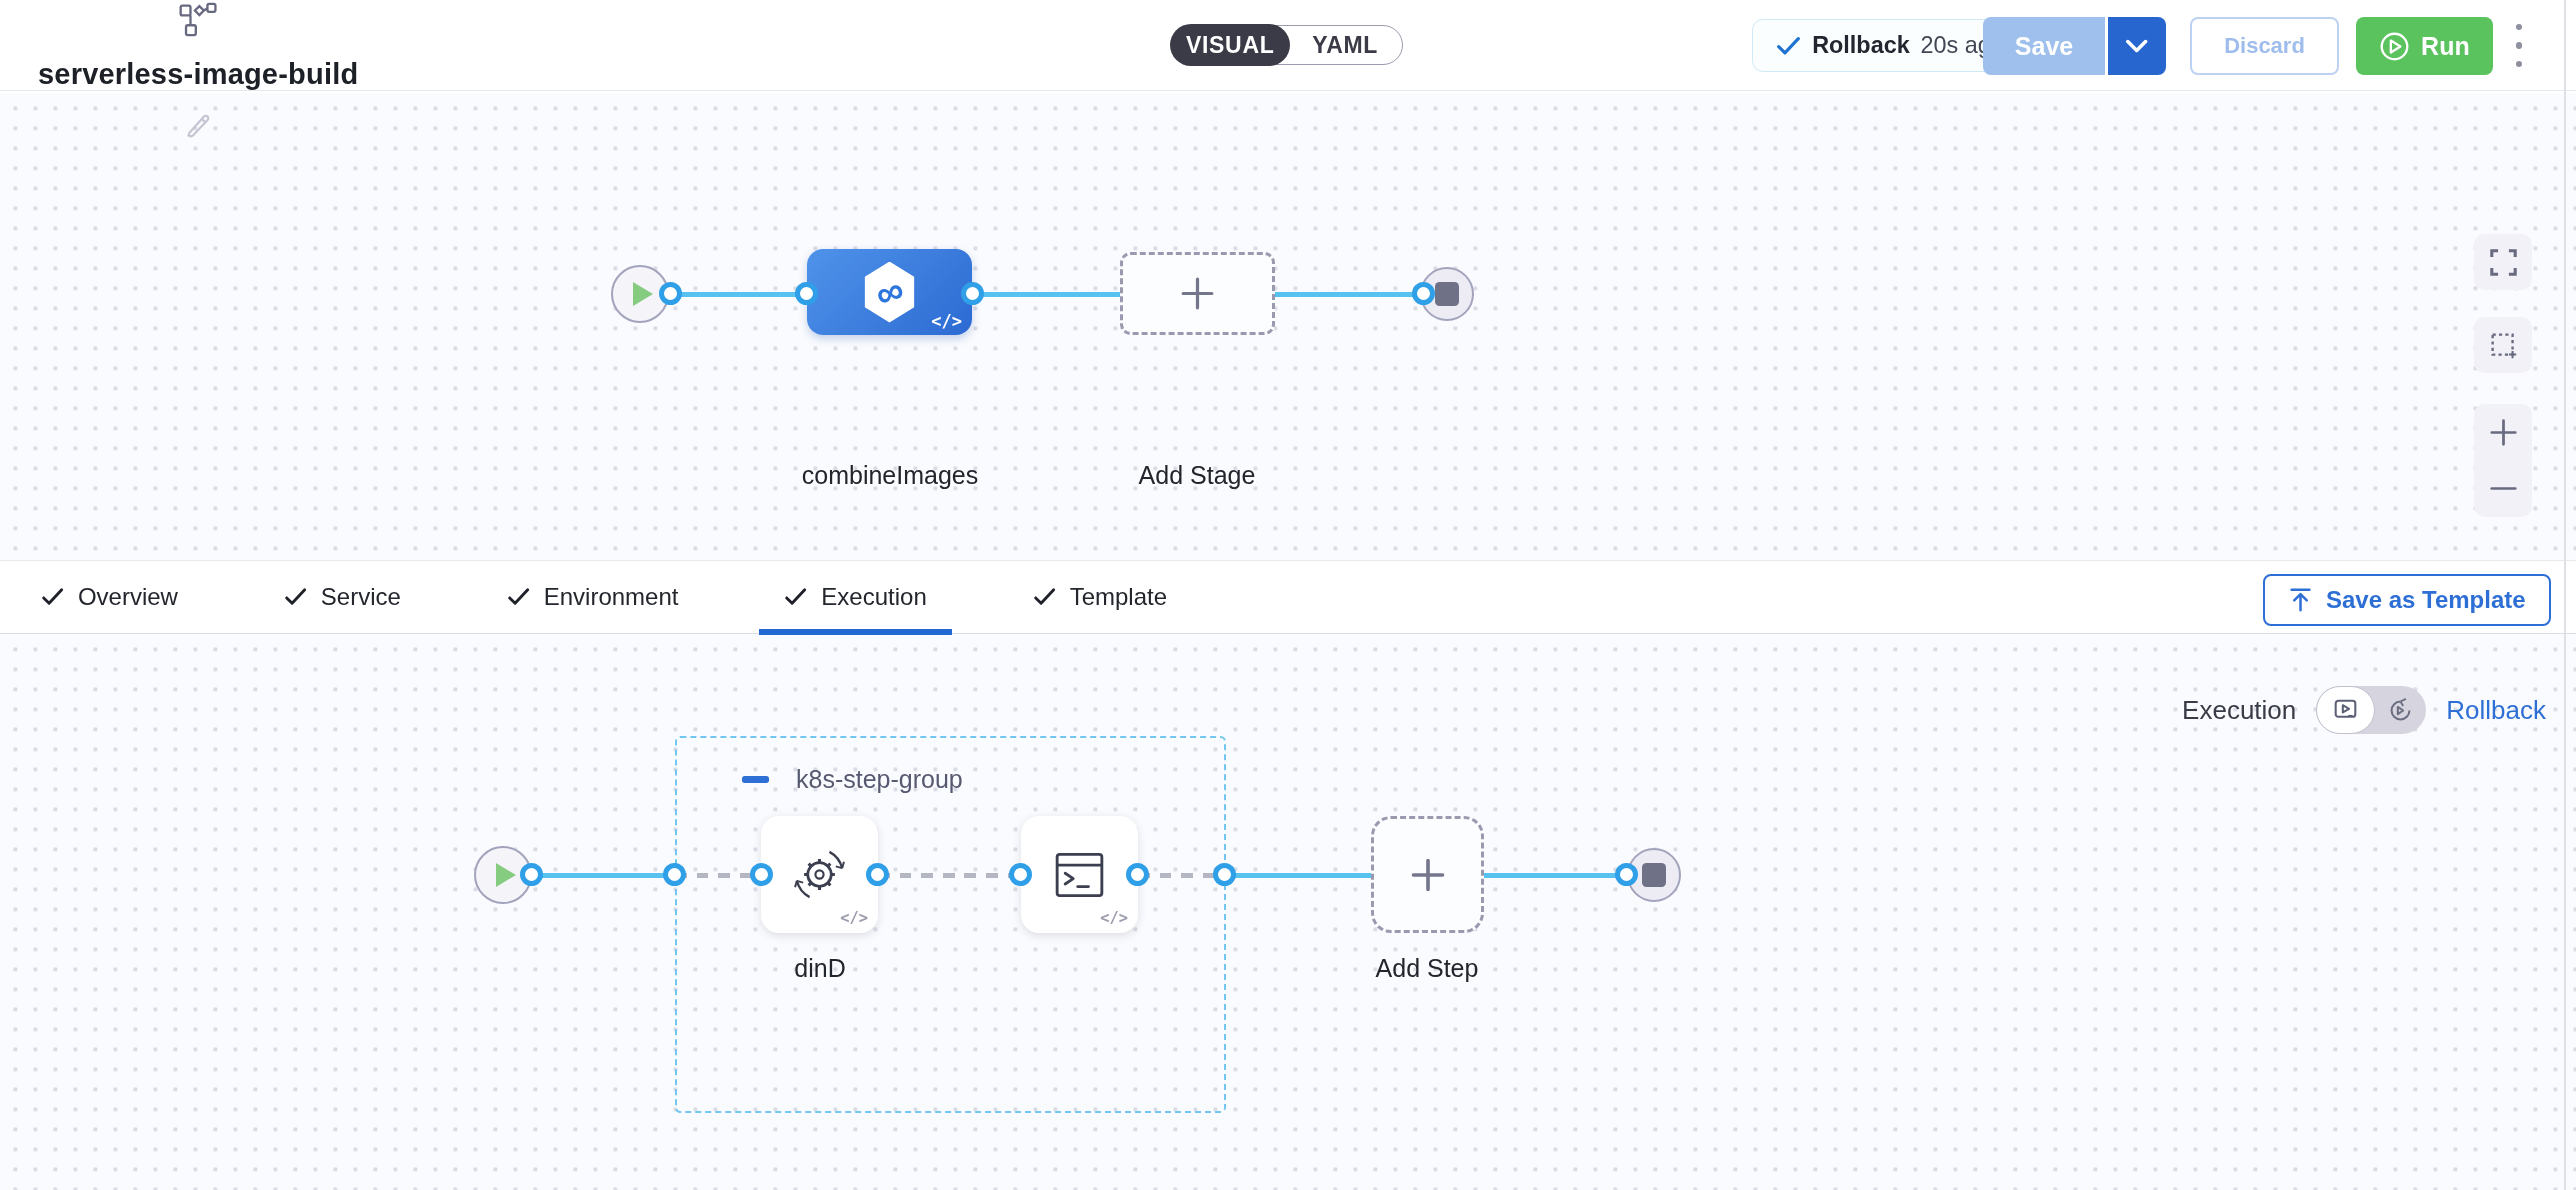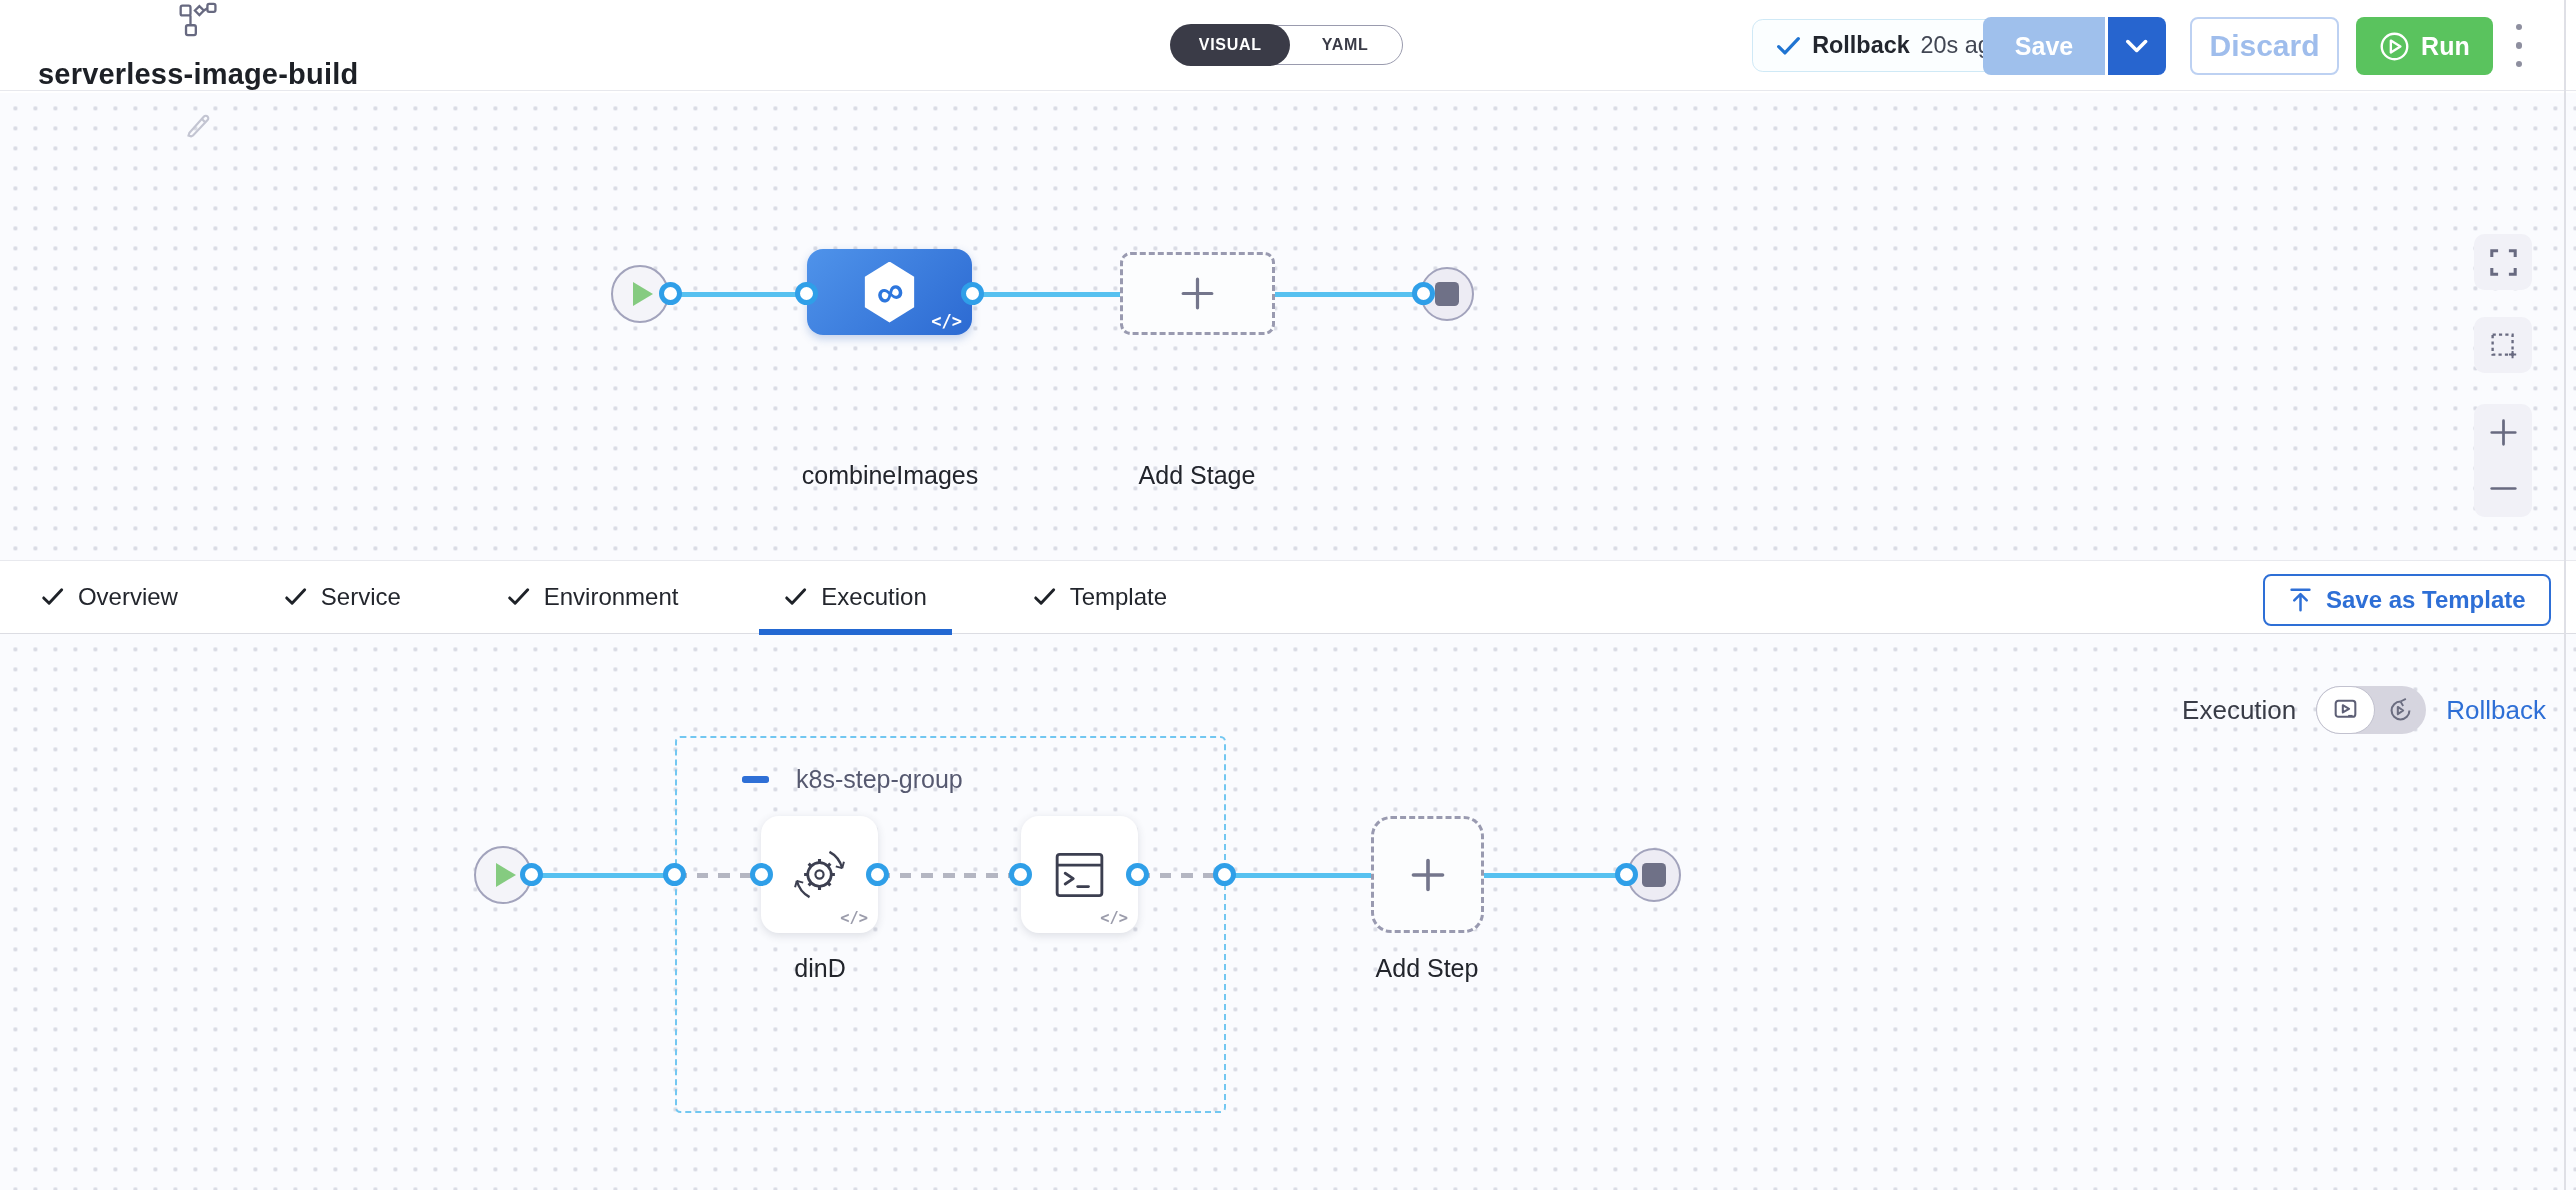--- a/index.html
+++ b/index.html
@@ -11,40 +11,40 @@
   .header { position:relative; width:100%; height:91px; background:#fff;
     border-bottom:1.8px solid #e7e8ed; z-index:20; }
   .header-left { position:absolute; left:38px; top:0; height:100%; display:flex;
     align-items:center; gap:20px;flex-direction:column; }
   .pipeline-title { font-size:29px; font-weight:bold; color:#1d2026; letter-spacing:0.2px; }
   .icon-btn { display:flex; align-items:center; justify-content:center; cursor:pointer; }
 
   .mode-toggle { position:absolute; left:1171px; top:25px; width:232px; height:40px;
     border:1.8px solid #9a9bae; border-radius:21.6px; background:#fff; display:flex; }
   .mode-seg { flex:1; display:flex; align-items:center; justify-content:center;
-    font-size:16px; font-weight:bold; letter-spacing:0.7px; color:#3a3b47; }
+    font-size:23px; font-weight:bold; letter-spacing:0.7px; color:#3a3b47; }
   .mode-seg.active { background:#3a3b47; color:#fff; border-radius:21.6px; margin:-1.8px;
     flex:0 0 120px; }
 
   .validated-badge { position:absolute; left:1752px; top:19px; height:53px;
     display:flex; align-items:center; gap:10.8px; padding:0 23.4px; background:#fbfeff;
     border:1.8px solid #cfe9f6; border-radius:10.8px; }
   .validated-label { font-size:23.4px; font-weight:bold; color:#22262e; }
   .validated-time { font-size:23.4px; color:#424754; }
 
   .save-split { position:absolute; left:1983px; top:17px; height:58px; display:flex; }
   .save-main { width:122px; background:#9fc0ec; color:#fff; font-size:25px; font-weight:bold;
     display:flex; align-items:center; justify-content:center; border-radius:8px 0 0 8px; }
   .save-divider { width:2.7px; background:#fff; }
   .save-caret { width:58px; background:#2765cf; border-radius:0 8px 8px 0;
     display:flex; align-items:center; justify-content:center; }
 
   .discard-btn { position:absolute; left:2190px; top:17px; width:149px; height:58px;
     background:#fff; border:2.2px solid #bdd1f2; border-radius:8px; color:#9fbdec;
-    font-size:30px; font-weight:bold; display:flex; align-items:center; justify-content:center; }
+    font-size:22px; font-weight:bold; display:flex; align-items:center; justify-content:center; }
 
   .run-btn { position:absolute; left:2356px; top:17px; width:137px; height:58px;
     background:#5ac35e; border-radius:8px; color:#fff; font-size:25px; font-weight:bold;
     display:flex; align-items:center; justify-content:center; gap:10.8px; }
 
   .kebab { position:absolute; left:2510px; top:24px; height:43px; width:18px;
     display:flex; flex-direction:column; align-items:center; justify-content:space-between; }
   .kebab i { width:6.3px; height:6.3px; border-radius:50%; background:#8e8f9f; }
 
   

